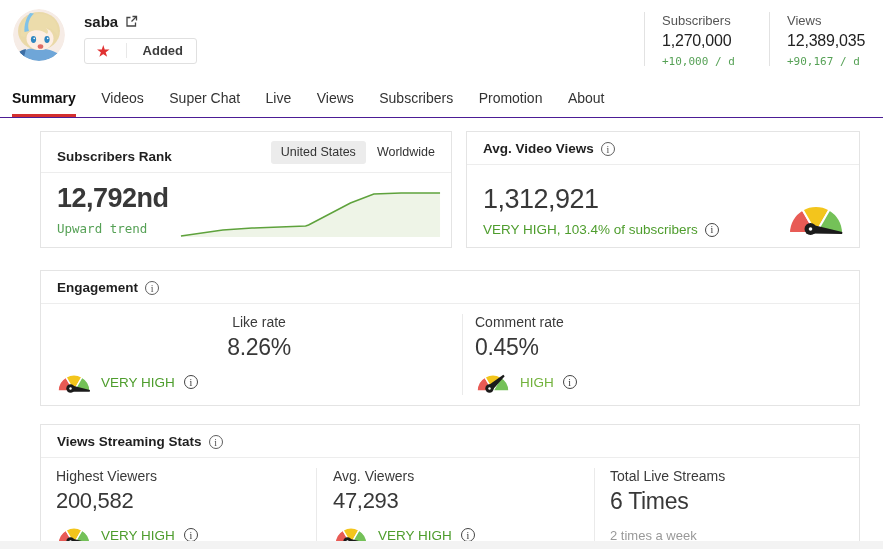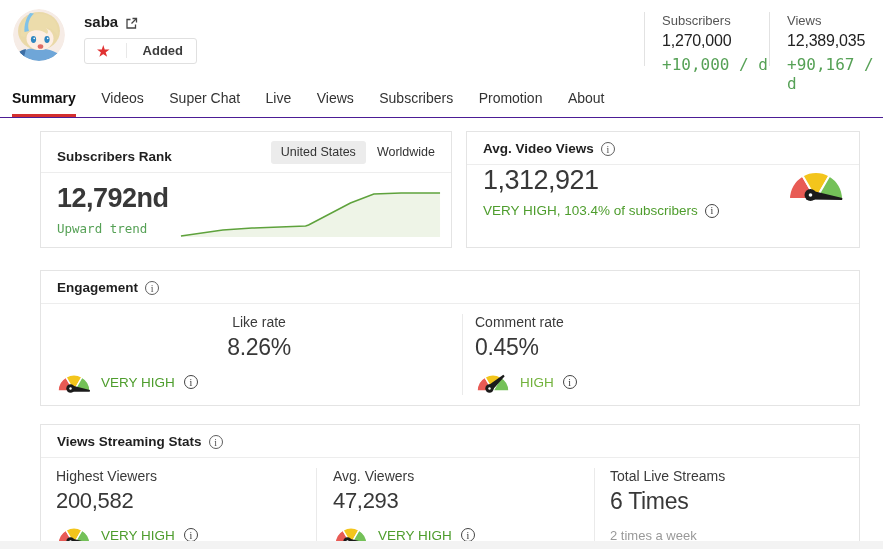--- a/index.html
+++ b/index.html
@@ -3,37 +3,37 @@
 <meta charset="utf-8">
 <style>
   * { margin:0; padding:0; box-sizing:border-box; }
   html,body { width:883px; height:549px; background:#fff; overflow:hidden;
               font-family:"Liberation Sans", sans-serif; color:#222; position:relative; }
 
   
   .topbar { display:flex; align-items:flex-start; padding:9px 8px 0 13px; height:72px; }
   .avatar { width:52px; height:52px; border-radius:50%; overflow:hidden; flex:none; cursor:pointer; }
   .who { margin-left:19px; }
-  .name-row { display:flex; align-items:flex-end; gap:7px; margin-top:4px; }
+  .name-row { display:flex; align-items:center; gap:7px; margin-top:4px; }
   .channel-name { font-size:15px; font-weight:bold; color:#1d1d1d; }
   .ext-link { display:inline-flex; cursor:pointer; }
   .added-btn { margin-top:8px; display:inline-flex; align-items:center; gap:16px;
                border:1px solid #e0e0e0; background:#fff; border-radius:3px;
                padding:4px 13px 5px 12px; font-size:13px; font-weight:bold; color:#3c3c3c;
                cursor:pointer; font-family:inherit; }
   .star::before { content:"★"; }
   .star { color:#e03131; font-size:14px; line-height:1; }
   .btn-sep { width:1px; height:15px; background:#e8e8e8; }
   .topstats { margin-left:auto; display:flex; padding-top:3px; }
   .stat { border-left:1px solid #e2e2e2; padding:1px 0 0 17px; height:54px; }
   .stat-sub { width:125px; }
   .stat-views { width:106px; }
   .stat-label { font-size:13px; color:#555; }
   .stat-value { font-size:16px; color:#222; margin-top:4px; letter-spacing:-0.2px; }
-  .stat-delta { font-family:"DejaVu Sans Mono", monospace; font-size:16px; color:#56a156; margin-top:5px; }
+  .stat-delta { font-family:"DejaVu Sans Mono", monospace; font-size:11px; color:#56a156; margin-top:5px; }
 
   
   .nav { border-bottom:1px solid #4c1d95; padding:12px 12px 0 12px; margin-top:5px; white-space:nowrap; }
   .tab { display:inline-block; margin-right:21px; font-size:14px; color:#333;
          padding-bottom:11px; cursor:pointer; }
   .tab.active { font-weight:bold; color:#0f0f0f; border-bottom:3px solid #d32f2f; padding-bottom:8px; }
 
   
   .content { padding:13px 23px 0 40px; }
   .card { border:1px solid #e4e4e4; background:#fff; }
@@ -52,21 +52,21 @@
   .region-toggle { margin-left:auto; display:flex; align-items:center; font-size:12.5px; color:#333; }
   .region-pill { background:#ececec; border-radius:3px; padding:4px 10px 5px; cursor:pointer; }
   .region-alt { padding:4px 0 5px 11px; cursor:pointer; }
 
   .card1-body { display:flex; height:74px; }
   .rank-block { flex:none; width:138px; padding:10px 0 0 16px; }
   .rank-value { font-size:27px; color:#383838; letter-spacing:-0.5px;font-weight:bold; }
   .rank-trend { font-family:"DejaVu Sans Mono", monospace; font-size:12.5px; color:#56a156; margin-top:7px; }
   .chart-wrap { flex:1; align-self:flex-end; margin:0 9px 7px 0; line-height:0; }
 
-  .card2-body { display:flex; align-items:flex-start; height:74px; }
+  .card2-body { display:flex; align-items:flex-end; height:74px; }
   .value-block { padding:0 0 2px 16px; }
   .big-value { font-size:27px; color:#383838; letter-spacing:-0.5px; }
   .rating-line { display:flex; align-items:center; margin-top:7px; font-size:13.5px; color:#4e9d2d; }
   .rating-line .info { border-color:#444; color:#333; }
   .gauge { display:inline-block; line-height:0; }
   .gauge-lg { margin-left:auto; margin-right:13px; }
 
   .row2 { margin-top:22px; }
   .row3 { margin-top:18px; }
   .metrics-body { display:flex; padding:10px 0 10px 0; }

